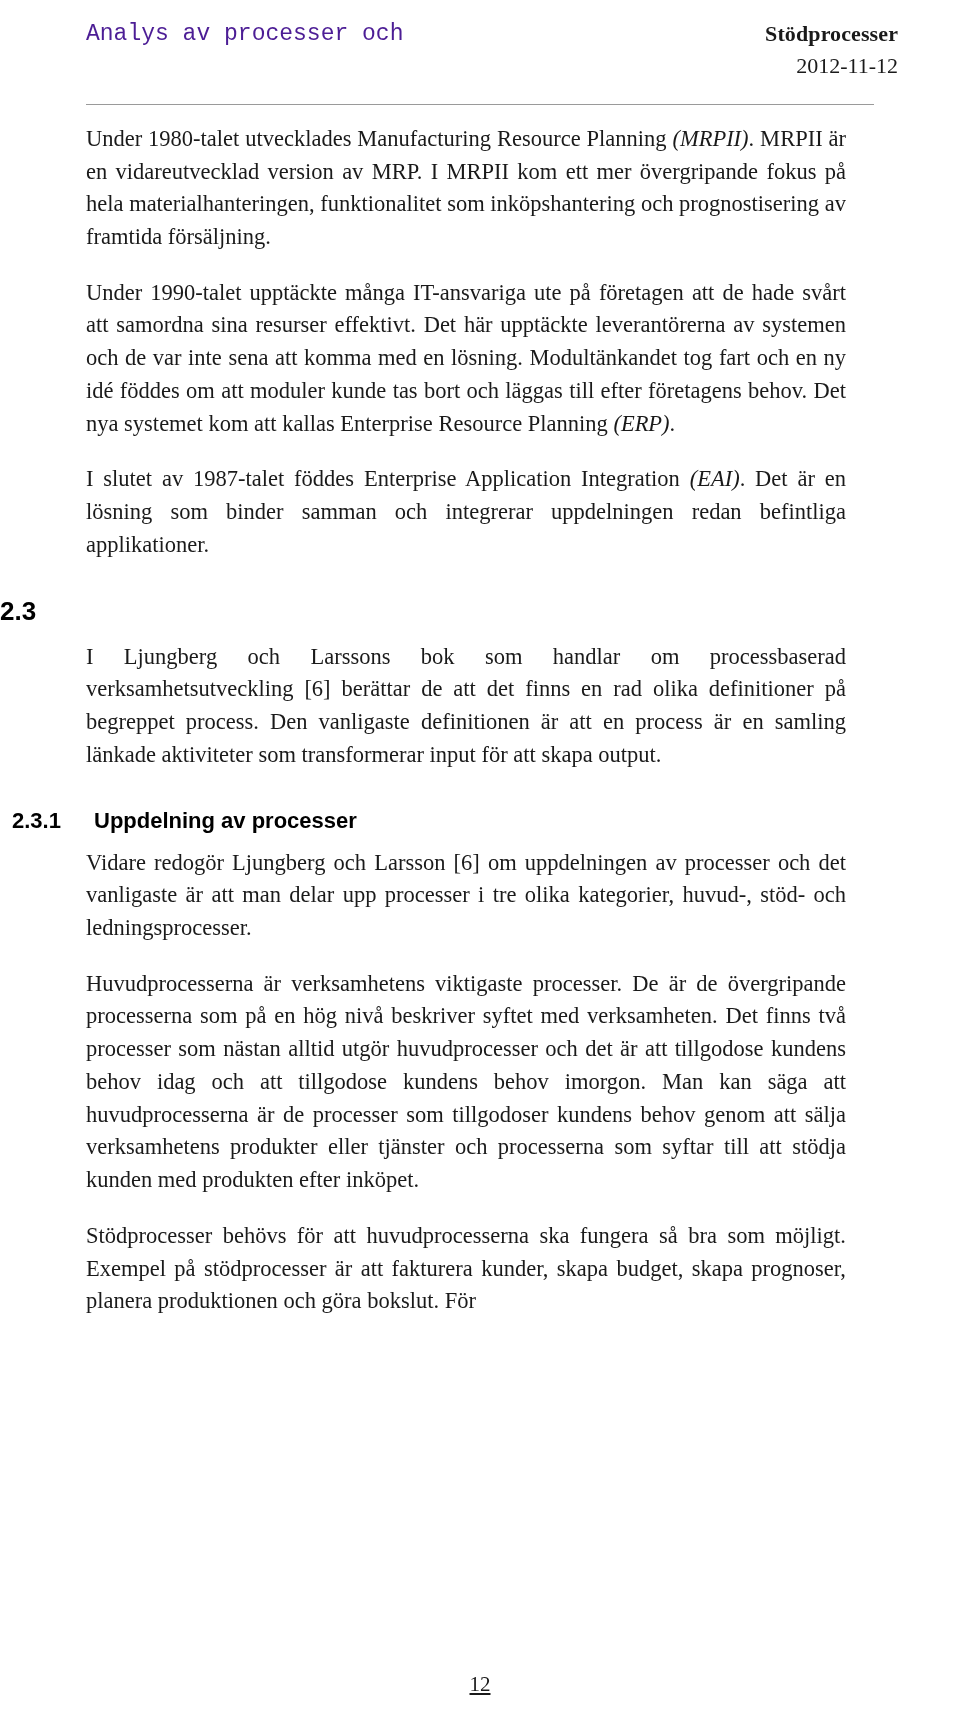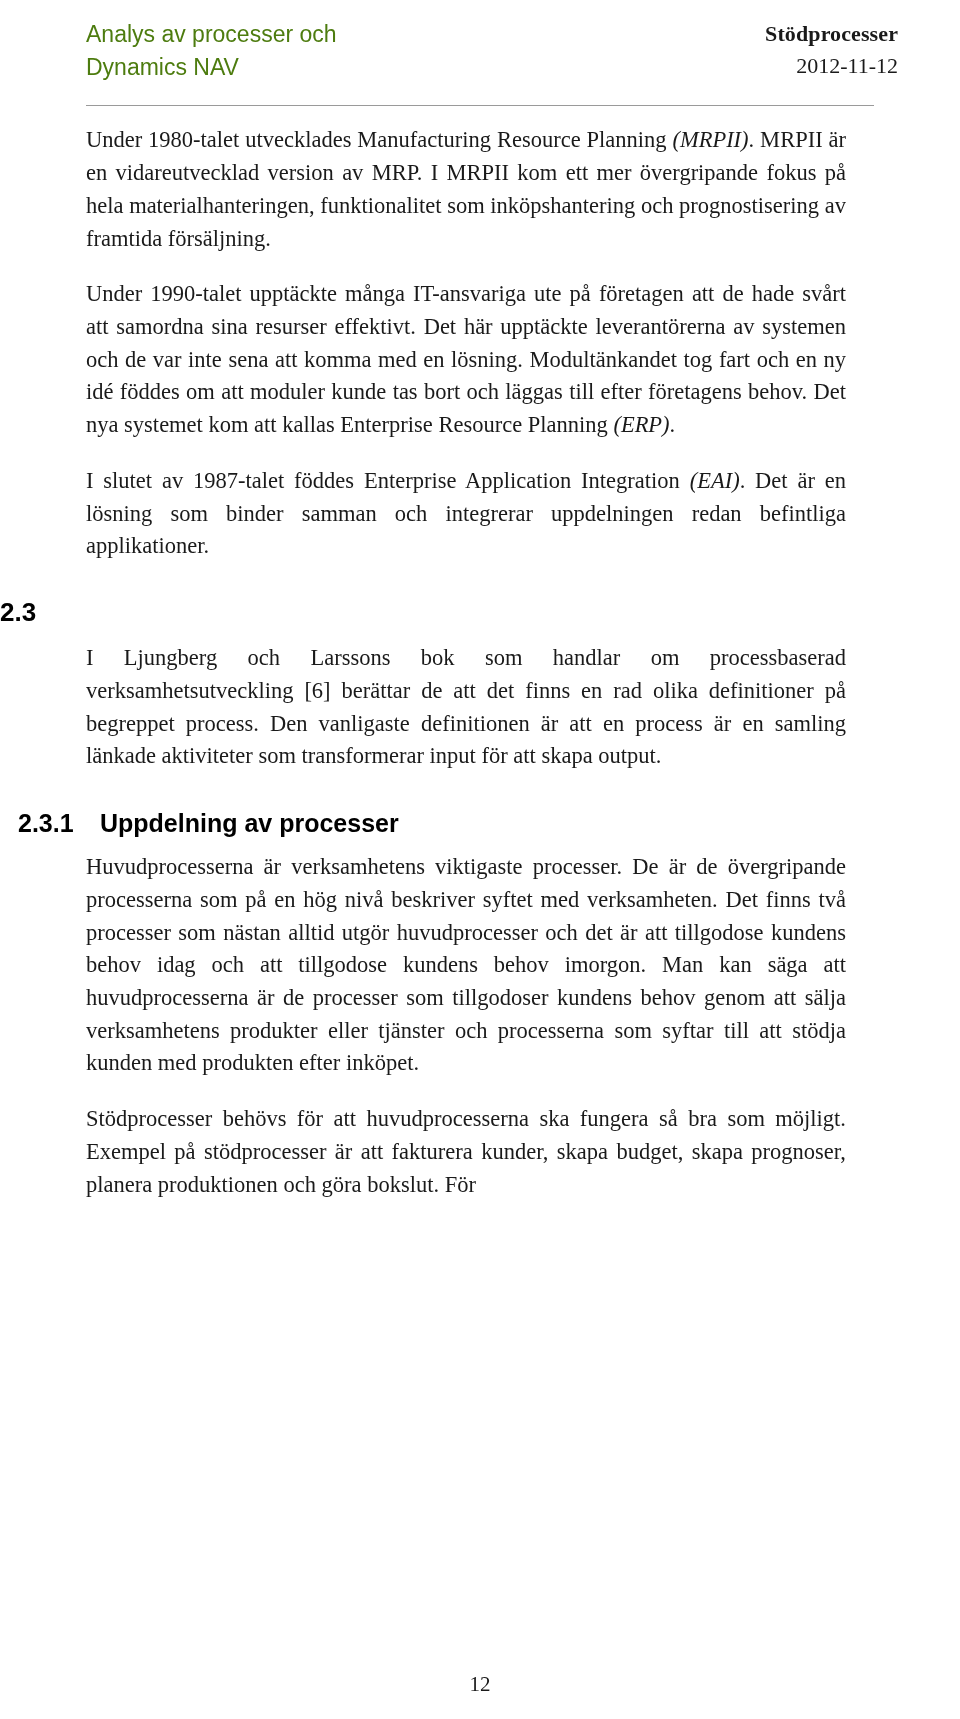--- a/index.html
+++ b/index.html
@@ -20,24 +20,24 @@
   }
 
   
   .doc-header {
     display: flex;
     justify-content: space-between;
     align-items: flex-start;
     padding: 18px 62px 0 86px;
   }
   .header-left {
-    font-family: Liberation Sans, sans-serif;
+    font-family: Liberation Mono, monospace;
     font-size: 23px;
     line-height: 1.42;
-    color: #4d7c0f;
+    color: #4c1d95;
     max-width: 420px;
   }
   .header-left div { white-space: nowrap; }
   .header-right {
     text-align: right;
     font-family: "Liberation Serif", "DejaVu Serif", serif;
     font-size: 22px;
     line-height: 1.45;
     color: #1a1a1a;
   }
@@ -77,48 +77,48 @@
     font-family: "Liberation Sans", "DejaVu Sans", sans-serif;
     font-weight: bold;
     color: #000000;
   }
   .h2 {
     font-size: 26px;
     margin: 34px 0 14px 0;
   }
   .h2 .num { width: 82px; flex: 0 0 82px; margin-left: -86px; padding-left: 0; }
   .h3 {
-    font-size: 25px;
-    margin: 36px 0 13px 18px;
+    font-size: 22px;
+    margin: 36px 0 13px 12px;
   }
   .h3 .num { width: 82px; flex: 0 0 82px; margin-left: -86px; }
   .heading .num { display: inline-block; }
   .heading .title { display: inline-block; }
 
   
   .page-number {
     position: absolute;
     bottom: 22px;
     left: 0;
     right: 0;
     text-align: center;
     font-size: 21px;
     font-family: "Liberation Serif", "DejaVu Serif", serif;
     color: #1a1a1a;
+    text-decoration: underline;
   }
 </style>
 </head>
 <body>
 
 <div class="page">
 
   <div class="doc-header">
     <div class="header-left">
       <div>Analys av processer och</div>
-      <div>Dynamics NAV</div>
     </div>
     <div class="header-right">
       <div class="subject">Stödprocesser</div>
       <div class="date">2012-11-12</div>
     </div>
   </div>
 
   <hr class="header-rule">
 
   <div class="content">
@@ -133,20 +133,21 @@
       <span class="num">2.3</span>
     </div>
 
     <p class="para">I Ljungberg och Larssons bok som handlar om processbaserad verksamhetsutveckling [6] berättar de att det finns en rad olika definitioner på begreppet process. Den vanligaste definitionen är att en process är en samling länkade aktiviteter som transformerar input för att skapa output.</p>
 
     <div class="heading h3">
       <span class="num">2.3.1</span>
       <span class="title">Uppdelning av processer</span>
     </div>
 
+    <p class="para">Vidare redogör Ljungberg och Larsson [6] om uppdelningen av processer och det vanligaste är att man delar upp processer i tre olika kategorier, huvud-, stöd- och ledningsprocesser.</p>
 
     <p class="para">Huvudprocesserna är verksamhetens viktigaste processer. De är de övergripande processerna som på en hög nivå beskriver syftet med verksamheten. Det finns två processer som nästan alltid utgör huvudprocesser och det är att tillgodose kundens behov idag och att tillgodose kundens behov imorgon. Man kan säga att huvudprocesserna är de processer som tillgodoser kundens behov genom att sälja verksamhetens produkter eller tjänster och processerna som syftar till att stödja kunden med produkten efter inköpet.</p>
 
     <p class="para">Stödprocesser behövs för att huvudprocesserna ska fungera så bra som möjligt. Exempel på stödprocesser är att fakturera kunder, skapa budget, skapa prognoser, planera produktionen och göra bokslut. För</p>
 
   </div>
 
   <div class="page-number">12</div>
 
 </div>

